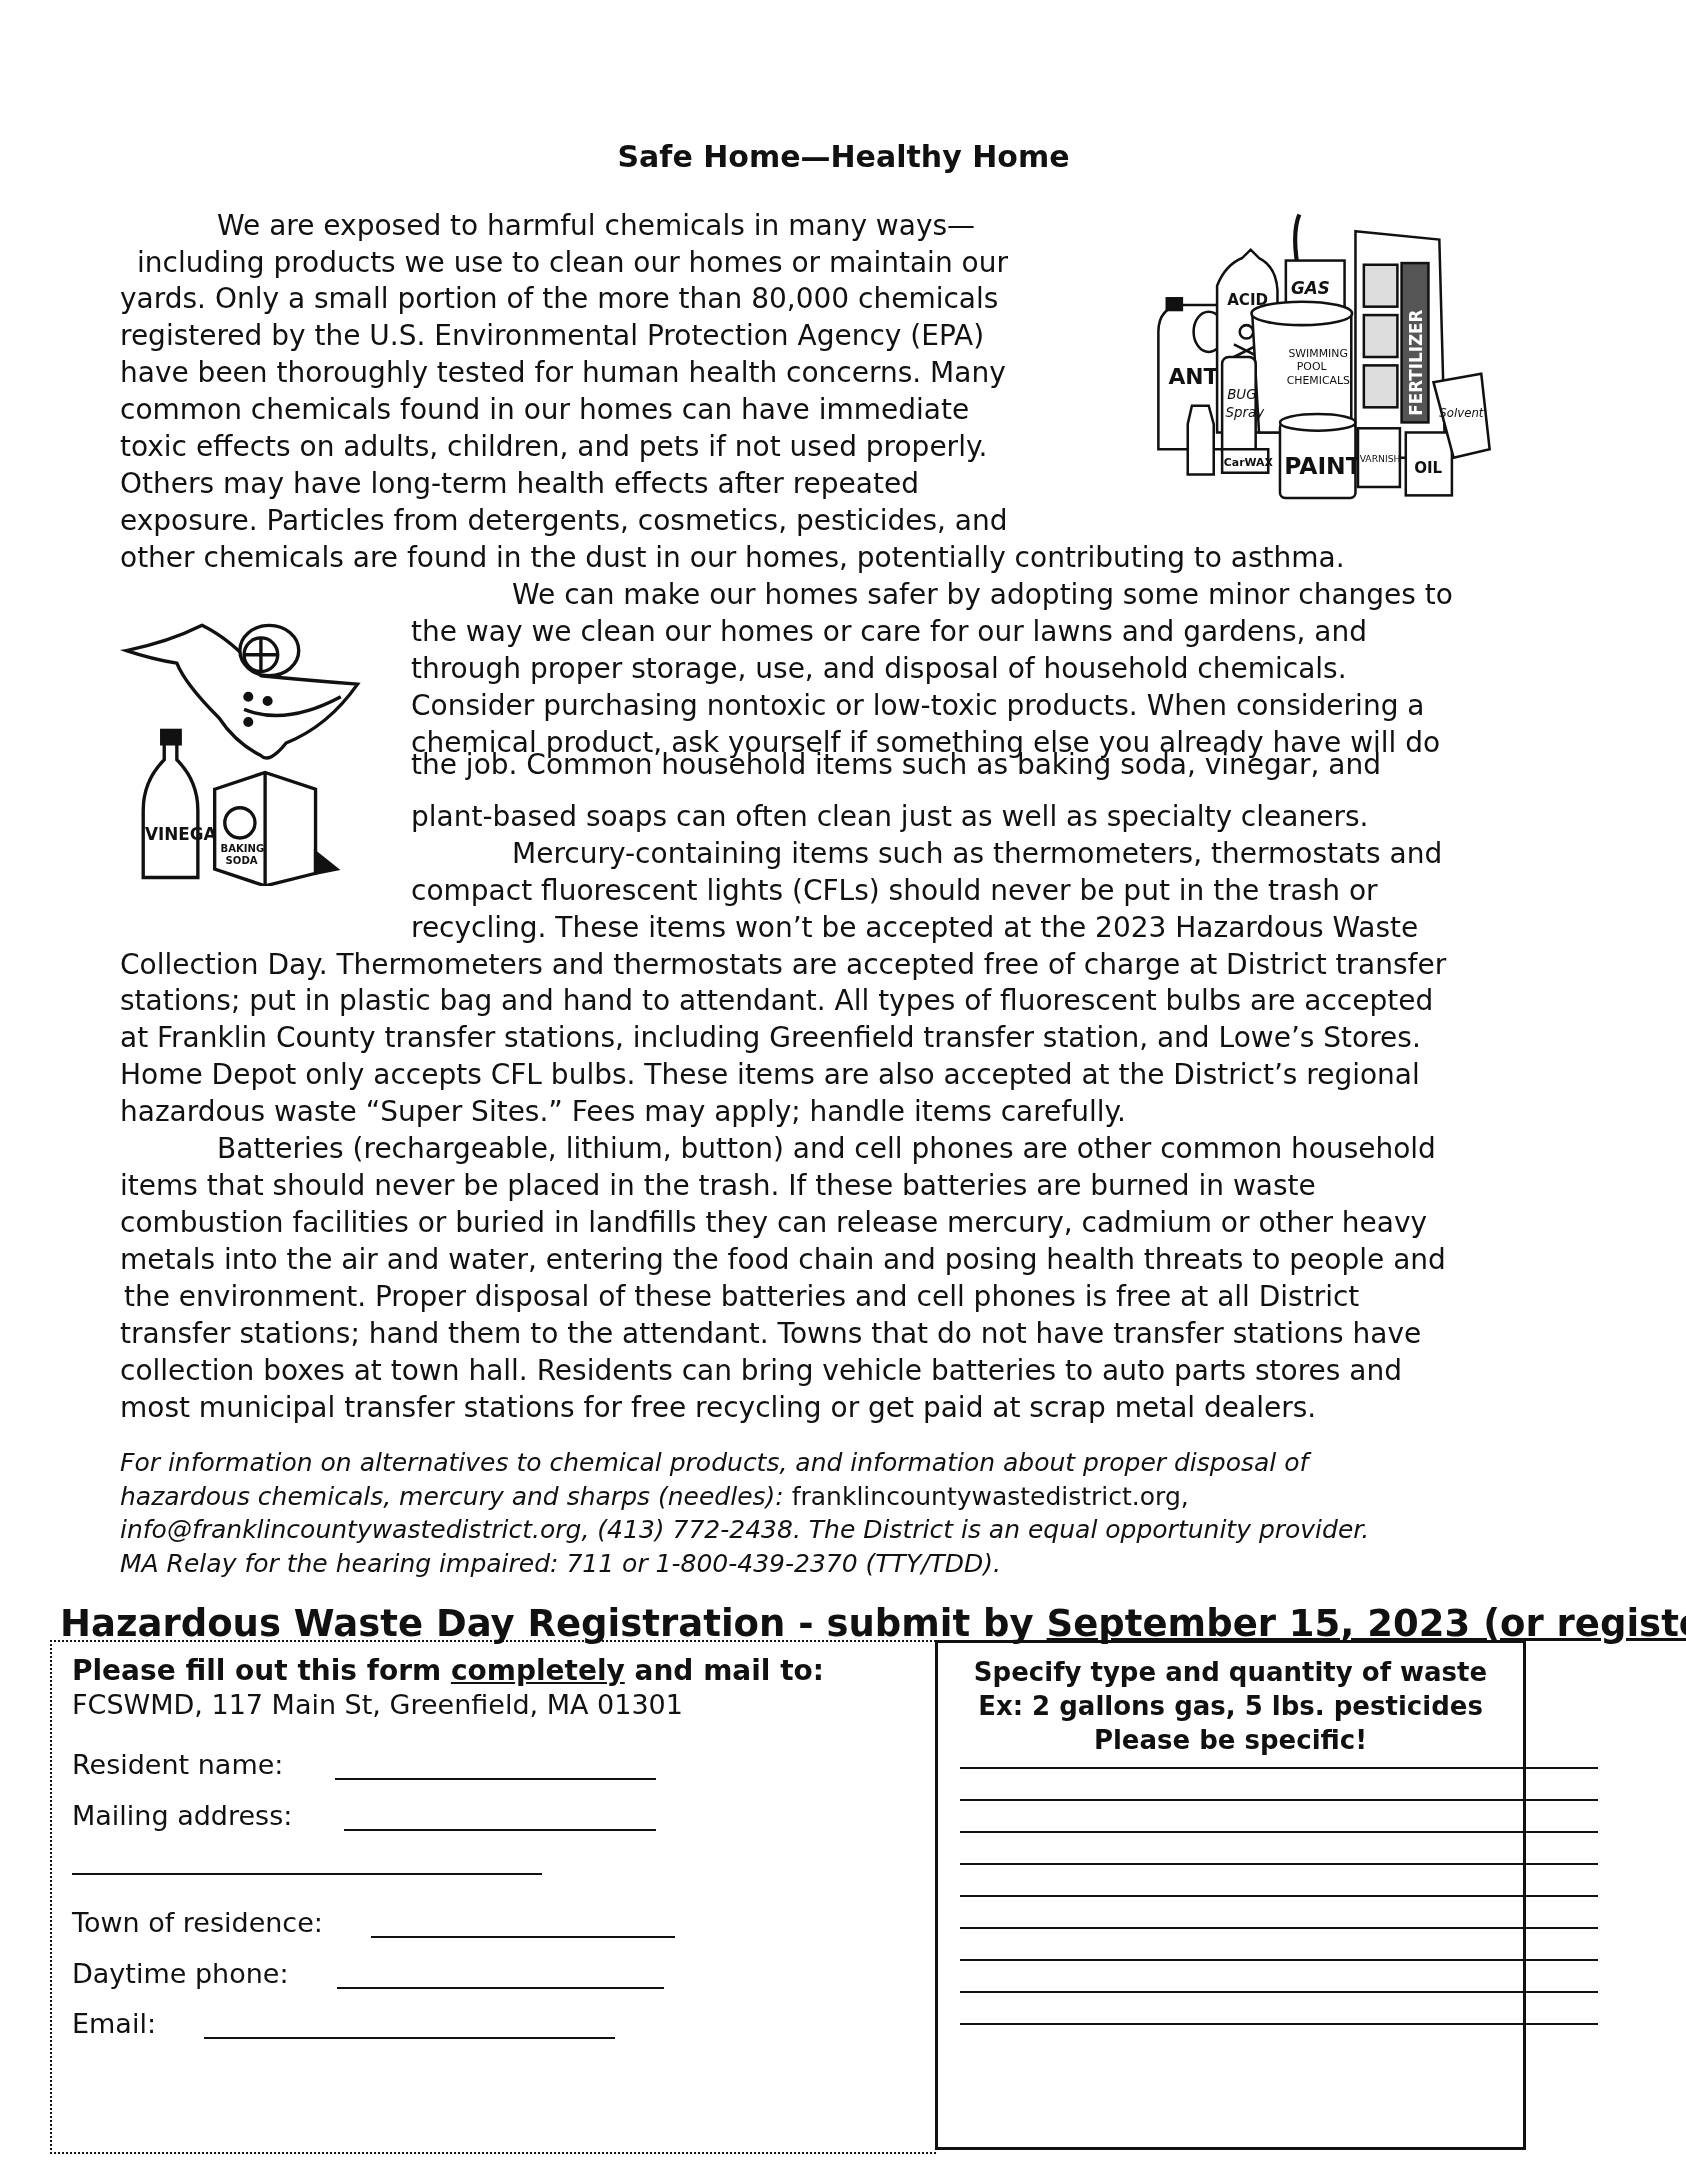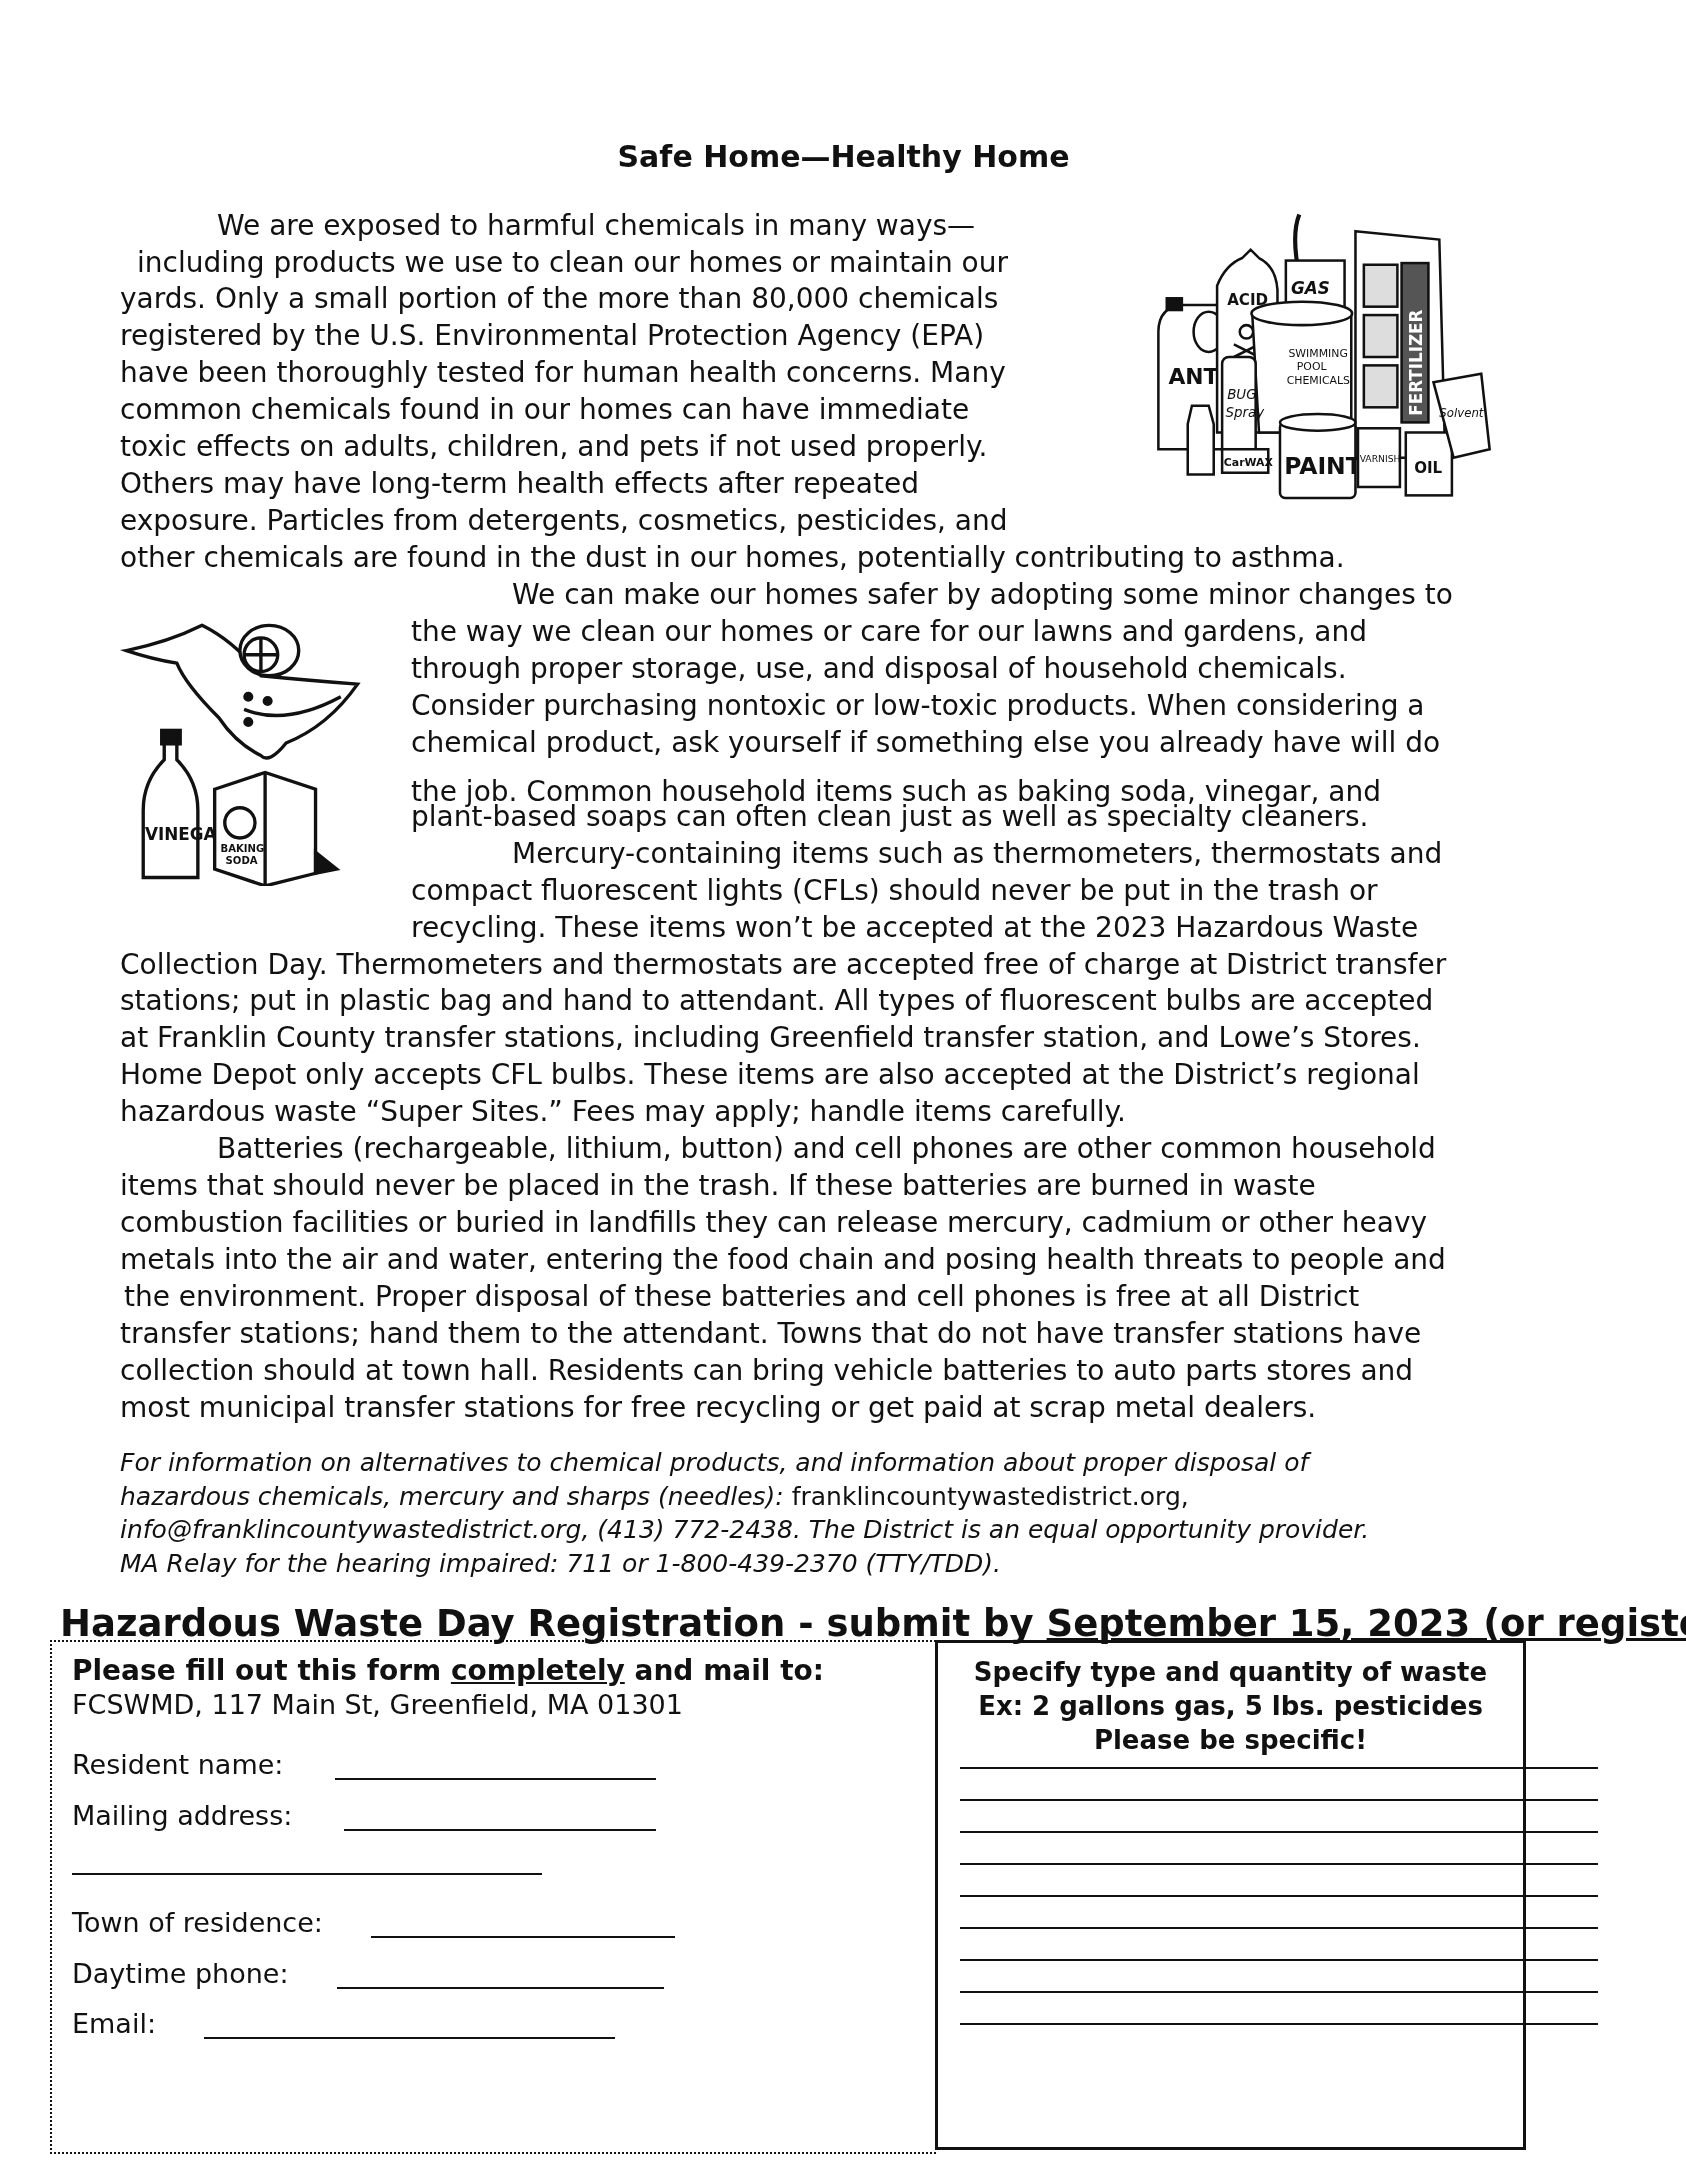--- a/index.html
+++ b/index.html
@@ -105,21 +105,21 @@
     <text x="345" y="252" font-size="14" font-style="italic" fill="#111" stroke="none" font-family="DejaVu Sans, sans-serif">Solvent</text>
   </g>
 </svg>
 
 <div>
   <div class="line" style="left:512px;top:576px">We can make our homes safer by adopting some minor changes to</div>
   <div class="line" style="left:411px;top:613px">the way we clean our homes or care for our lawns and gardens, and</div>
   <div class="line" style="left:411px;top:650px">through proper storage, use, and disposal of household chemicals.</div>
   <div class="line" style="left:411px;top:687px">Consider purchasing nontoxic or low-toxic products. When considering a</div>
   <div class="line" style="left:411px;top:724px">chemical product, ask yourself if something else you already have will do</div>
-  <div class="line" style="left:411px;top:773px">the job. Common household items such as baking soda, vinegar, and</div>
+  <div class="line" style="left:411px;top:746px">the job. Common household items such as baking soda, vinegar, and</div>
   <div class="line" style="left:411px;top:798px">plant-based soaps can often clean just as well as specialty cleaners.</div>
 </div>
 
 <svg class="illus" style="left:118px;top:600px" width="269" height="286" viewBox="0 0 320 340" fill="none" stroke="#111" stroke-width="4">
   <g>
     <path d="M10 60 Q60 50 100 30 Q140 50 170 90 Q220 95 285 100 Q250 150 200 170 Q180 195 170 185 Q140 170 120 140 Q80 100 70 75 Q40 70 10 60 Z" fill="#fff"></path>
     <path d="M150 130 Q200 150 265 115"></path>
   </g>
   <g>
     <ellipse cx="180" cy="60" rx="35" ry="30" fill="#fff"></ellipse>
@@ -157,21 +157,21 @@
   <div class="line" style="left:120px;top:1093px">hazardous waste “Super Sites.” Fees may apply; handle items carefully.</div>
 </div>
 
 <div>
   <div class="line" style="left:217px;top:1130px">Batteries (rechargeable, lithium, button) and cell phones are other common household</div>
   <div class="line" style="left:120px;top:1167px">items that should never be placed in the trash. If these batteries are burned in waste</div>
   <div class="line" style="left:120px;top:1204px">combustion facilities or buried in landfills they can release mercury, cadmium or other heavy</div>
   <div class="line" style="left:120px;top:1241px">metals into the air and water, entering the food chain and posing health threats to people and</div>
   <div class="line" style="left:124px;top:1278px">the environment. Proper disposal of these batteries and cell phones is free at all District</div>
   <div class="line" style="left:120px;top:1315px">transfer stations; hand them to the attendant. Towns that do not have transfer stations have</div>
-  <div class="line" style="left:120px;top:1352px">collection should at town hall.  Residents can bring vehicle batteries to auto parts stores and</div>
+  <div class="line" style="left:120px;top:1352px">collection boxes at town hall.  Residents can bring vehicle batteries to auto parts stores and</div>
   <div class="line" style="left:120px;top:1389px">most municipal transfer stations for free recycling or get paid at scrap metal dealers.</div>
 </div>
 
 <div>
   <div class="line ital" style="left:120px;top:1446px">For information on alternatives to chemical products, and information about proper disposal of</div>
   <div class="line ital" style="left:120px;top:1480px"><span>hazardous chemicals, mercury and sharps (needles): </span><span class="up">franklincountywastedistrict.org,</span></div>
   <div class="line ital" style="left:120px;top:1513px">info@franklincountywastedistrict.org, (413) 772-2438. The District is an equal opportunity provider.</div>
   <div class="line ital" style="left:120px;top:1547px">MA Relay for the hearing impaired: 711 or 1-800-439-2370 (TTY/TDD).</div>
 </div>
 

